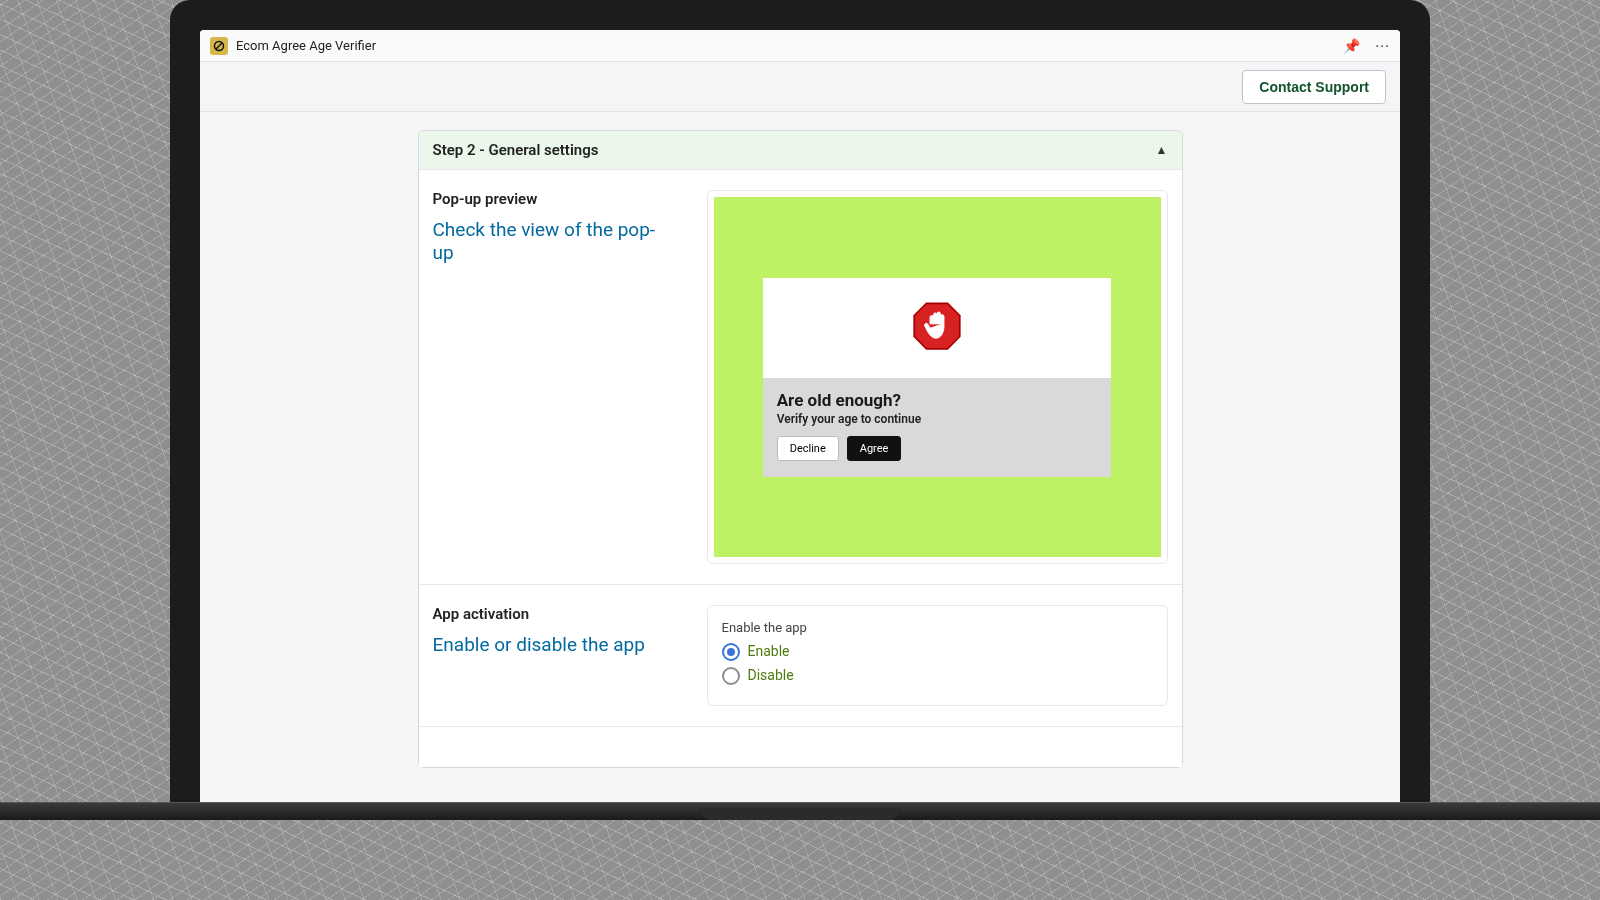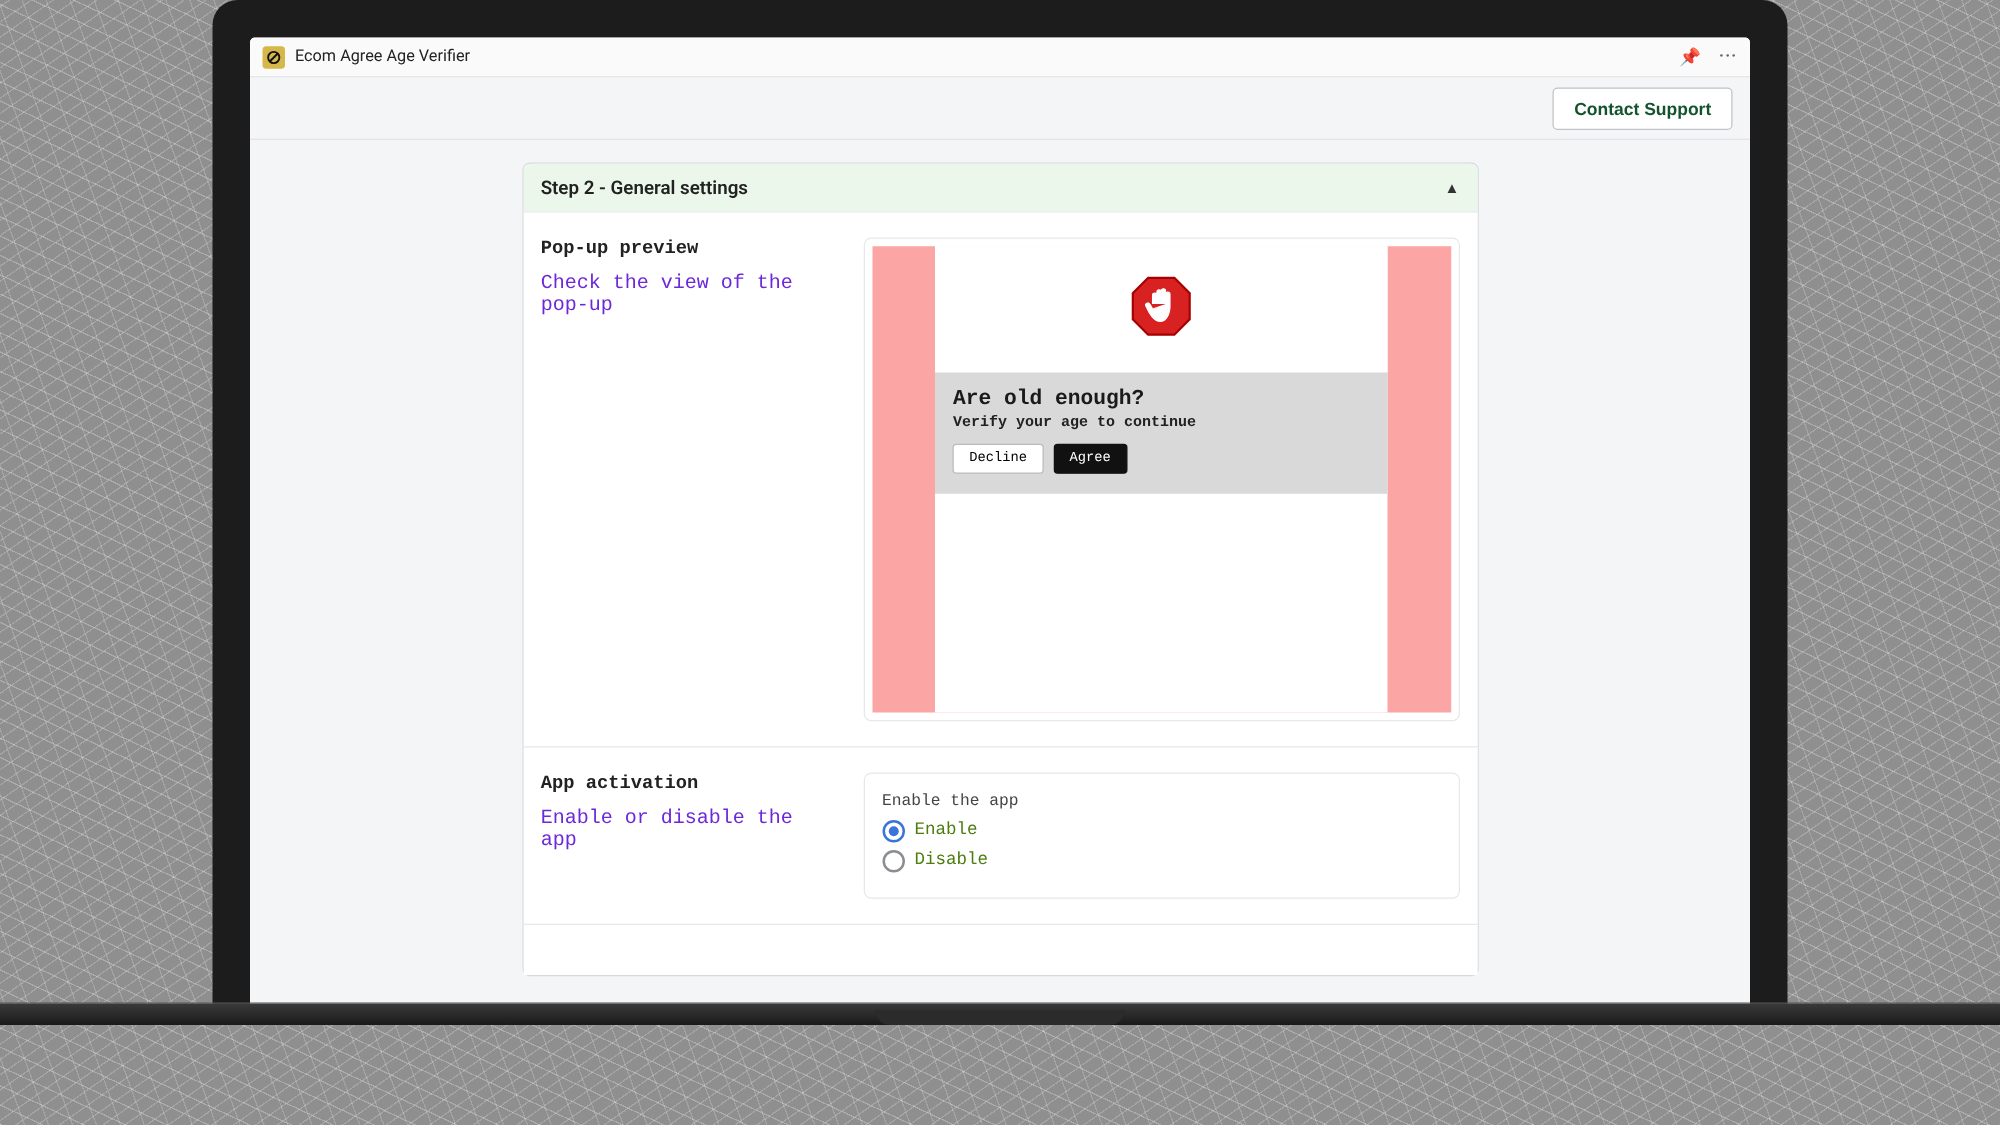--- a/index.html
+++ b/index.html
@@ -127,39 +127,39 @@
     border-radius: 6px 6px 0 0;
   }
   .panel-body {
     background: #fff;
     border-top: 1px solid #e6e8eb;
   }
   .row {
     display: flex;
     padding: 20px 14px;
     border-bottom: 1px solid #e6e8eb;
-    gap: 20px;
-    font-family: Liberation Mono, monospace;
+    gap: 36px;
   }
   .row:last-child { border-bottom: none; }
   .row-left { width: 238px; }
   .row-left h3 { font-size: 15px; font-weight: 600; color: #222; margin-bottom: 10px; }
-  .row-left p { font-size: 16px; color: #6d28d9; }
+  .row-left p { font-size: 19px; color: #0369a1; }
   .row-right { flex: 1; }
   .card {
     border: 1px solid #e6e8eb;
     border-radius: 6px;
     padding: 14px;
   }
   
   .preview-stage {
-    background: #fca5a5;
+    background: #bef264;
     width: 100%;
     aspect-ratio: 1.24;
     display: flex;
+    align-items: center;
     justify-content: center;
   }
   .preview-dialog {
     width: 78%;
     background: #fff;
     display: flex;
     flex-direction: column;
   }
   .preview-dialog .icon-wrap {
     background: #fff;

